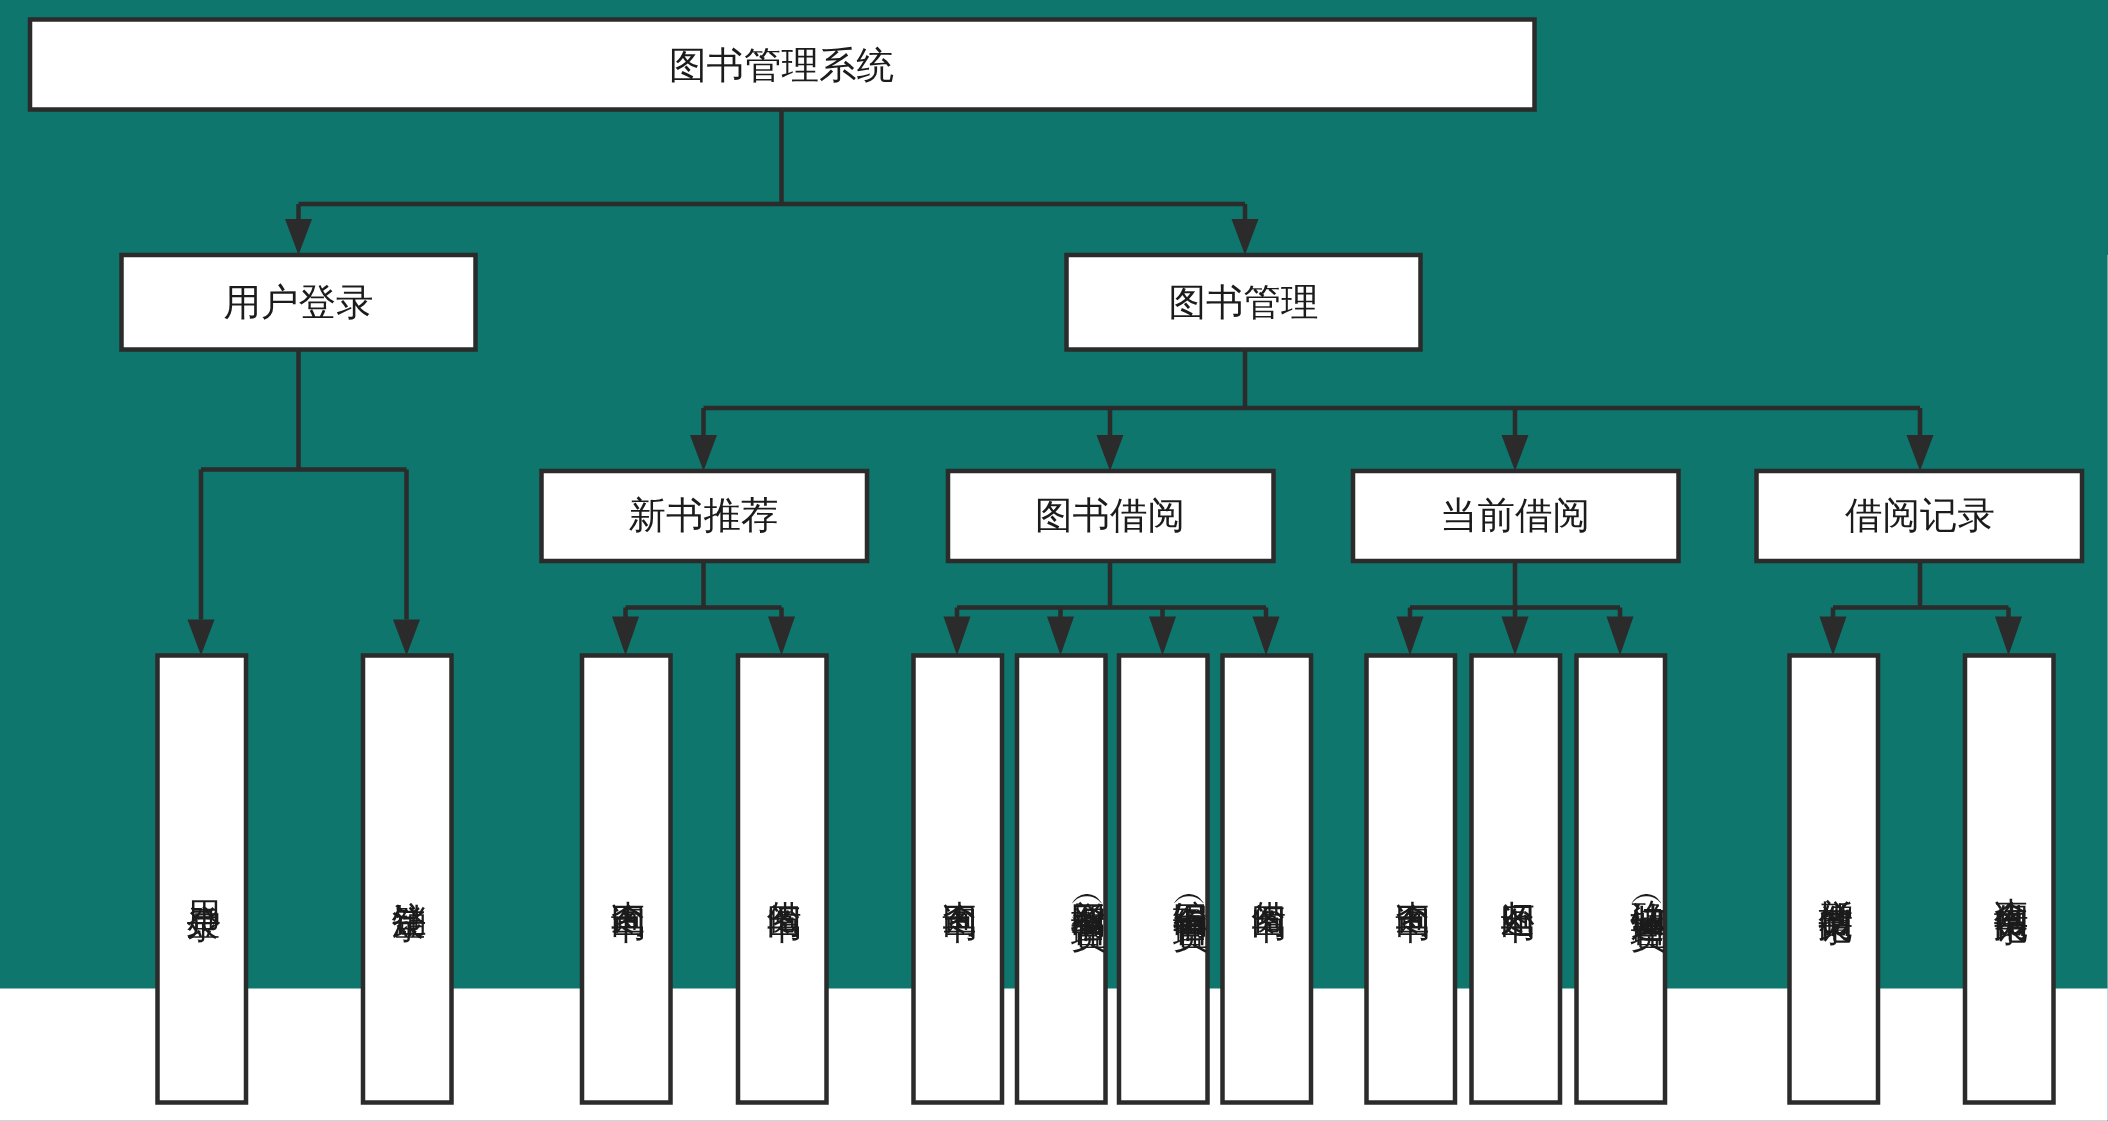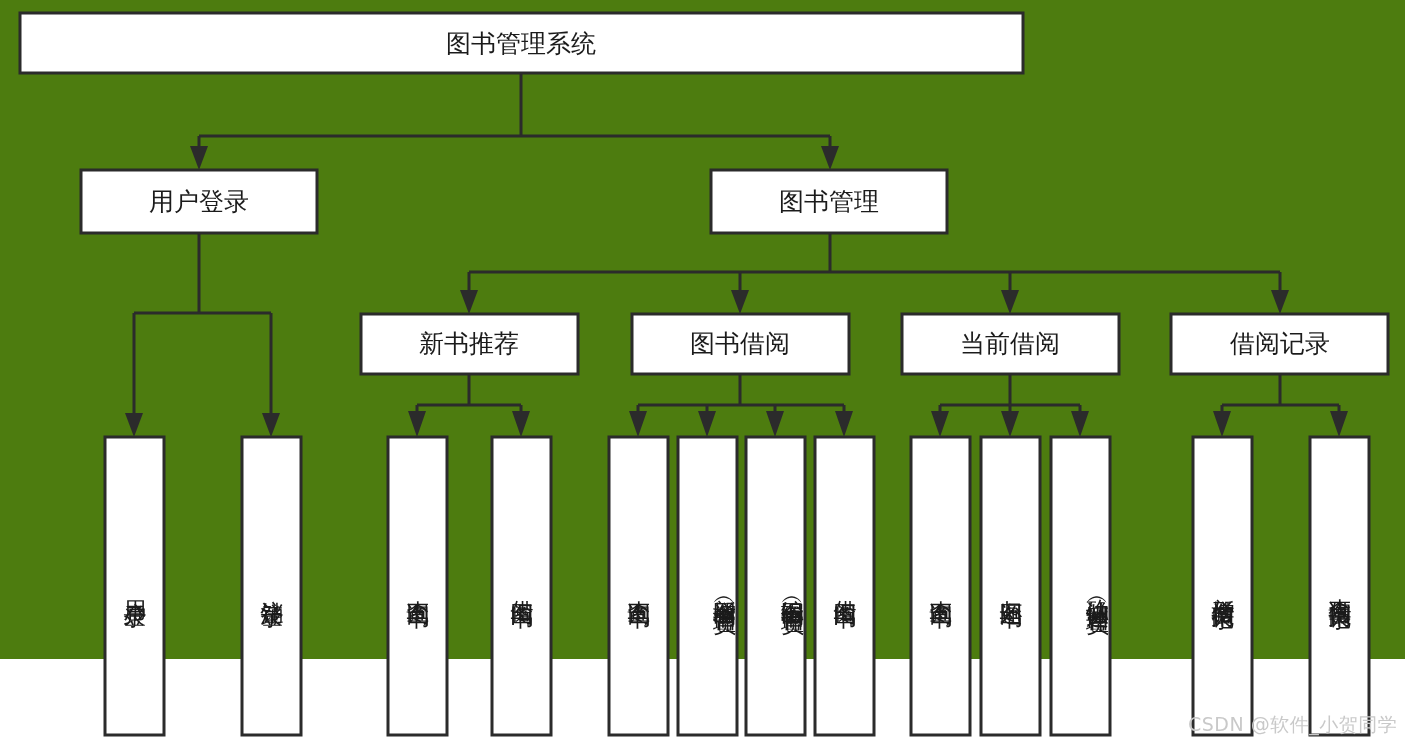--- a/index.html
+++ b/index.html
@@ -11,21 +11,21 @@
     width: 1405px;
     height: 747px;
     font-family: "DejaVu Sans", "Liberation Sans", sans-serif;
     overflow: hidden;
     position: relative;
   }
   #diagram-root {
     position: relative;
     width: 1405px;
     height: 659px;
-    background: #4d7c0f;
+    background: #0f766e;
   }
   svg.diagram-canvas {
     position: absolute;
     left: 0;
     top: 0;
     width: 1405px;
     height: 747px;
   }
   .node-box {
     fill: #ffffff;
@@ -216,15 +216,14 @@
   <div class="leaf-label" style="left:746px; top:444px; width:59px; height:291px;">编辑图书（管理员）</div>
   <div class="leaf-label centered" style="left:815px; top:437px; width:59px; height:298px;">借阅图书</div>
 
   <div class="leaf-label centered" style="left:911px; top:437px; width:59px; height:298px;">查询图书</div>
   <div class="leaf-label centered" style="left:981px; top:437px; width:59px; height:298px;">归还图书</div>
   <div class="leaf-label" style="left:1051px; top:444px; width:59px; height:291px;">确认归还（管理员）</div>
 
   <div class="leaf-label centered" style="left:1193px; top:437px; width:59px; height:298px;">新增借阅记录</div>
   <div class="leaf-label centered" style="left:1310px; top:437px; width:59px; height:298px;">查询借阅记录</div>
 
-  <div class="watermark">CSDN @软件_小贺同学</div>
 
 </div>
 
 </body></html>

